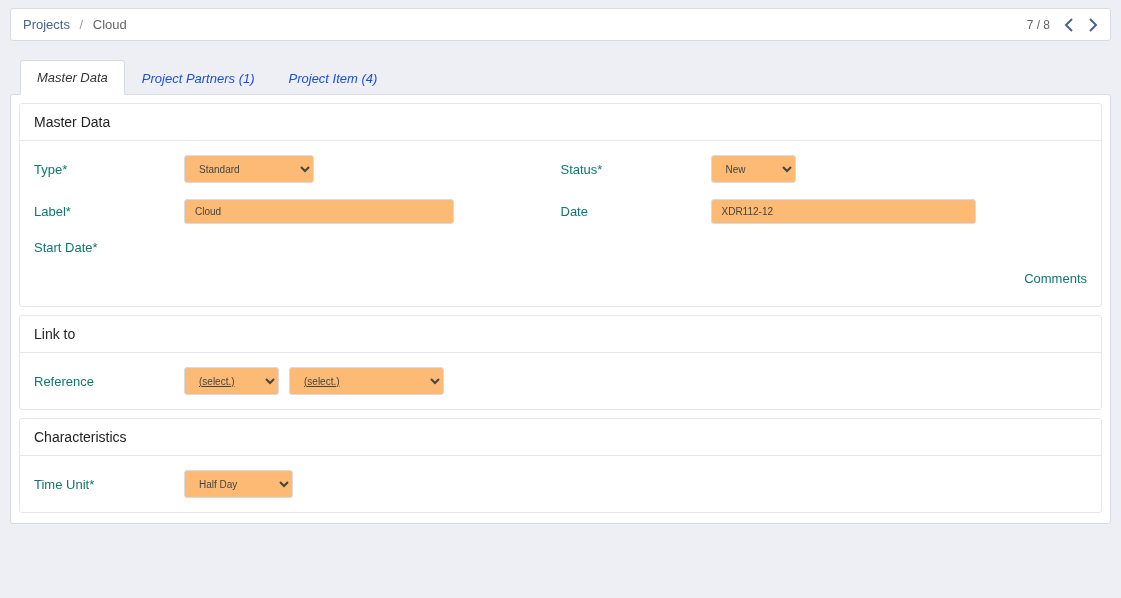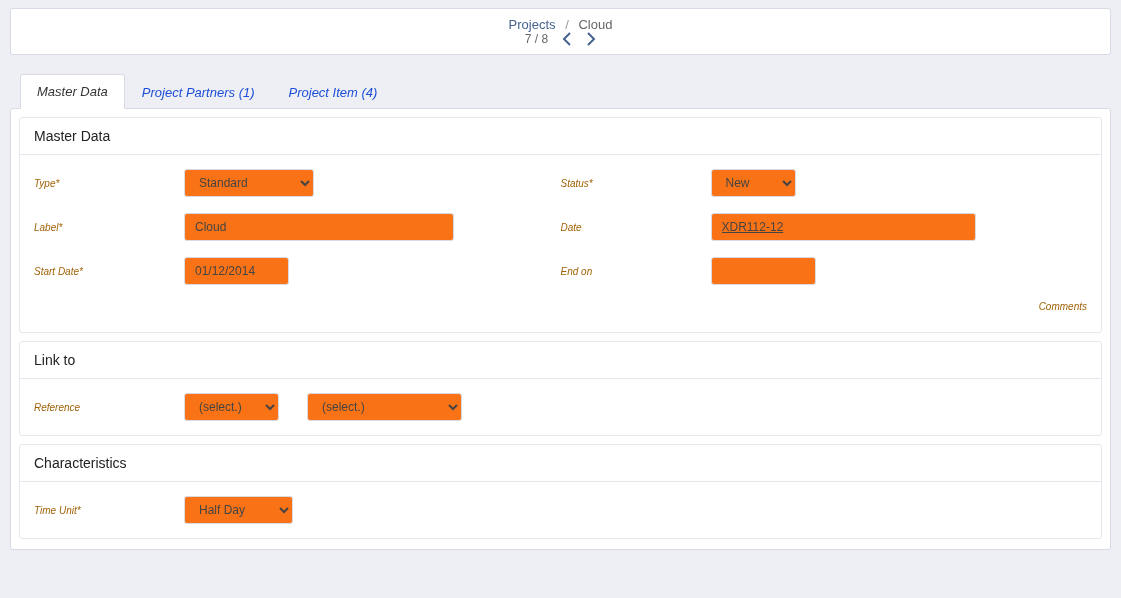--- a/index.html
+++ b/index.html
@@ -12,21 +12,21 @@
     width:1121px;
     height:598px;
     overflow:hidden;
   }
   .page { padding:8px 10px; }
   .panel {
     background:#fff;
     border:1px solid #d8dbe3;
     border-radius:3px;
   }
-  .header-panel { padding:8px 12px; display:flex; align-items:center;flex-direction:column; }
+  .header-panel { padding:8px 12px; display:flex; align-items:center; }
   .breadcrumb { flex:1; color:#888; }
   .breadcrumb a { color:#46638f; text-decoration:none; }
   .breadcrumb .sep { margin:0 6px; color:#999; }
   .breadcrumb .current { color:#666; }
   .pager { display:flex; align-items:flex-end; gap:14px; color:#666; font-size:12px; }
   .pager .arrow { color:#46638f; cursor:pointer; font-size:14px; line-height:1; }
   .pager .arrow svg { width:10px; height:14px; display:block; }
 
   .tabs {
     margin-top:18px;
@@ -71,51 +71,51 @@
     padding:10px 14px;
     border-bottom:1px solid #e4e7ed;
     font-size:14px;
     color:#222;
   }
   .section-body { padding:14px 14px 14px 14px; }
 
   .form-row { display:flex; margin-bottom:16px; }
   .form-row:last-child { margin-bottom:0; }
   .col { flex:1; display:flex; align-items:center; }
-  .lbl { width:150px; color:#a16207; font-size:10px;font-style:italic; }
+  .lbl { width:150px; color:#0f766e; font-size:13px; }
 
   input[type=text], select, textarea {
     border:1px solid #d8dbe3;
     border-radius:3px;
     padding:6px 10px;
-    font-size:12px;
+    font-size:10px;
     color:#444;
-    background:#f97316;
+    background:#fdba74;
     font-family:inherit;
   }
   select { padding:5px 8px 5px 10px; height:28px; }
   .w-type   { width:130px; }
   .w-label  { width:270px; }
   .w-date   { width:105px; }
   .w-status { width:85px; }
-  .w-code   { width:265px;text-decoration:underline; }
+  .w-code   { width:265px; }
   .w-end    { width:105px; }
   .w-ref    { width:95px; }
   .w-ref2   { width:155px; }
   .w-time   { width:109px; }
 
   .comments-block { display:block; }
   .comments-block .lbl { margin-bottom:6px; display:block; width:auto;text-align:right; }
   textarea {
     width:100%;
     height:56px;
     resize:both;
   }
 
-  .ref-row select { margin-right:28px; }
+  .ref-row select { margin-right:10px;text-decoration:underline; }
 </style>
 </head>
 <body>
 
 <div class="page">
 
   <div class="panel header-panel">
     <div class="breadcrumb">
       <a href="#">Projects</a>
       <span class="sep">/</span>
@@ -170,25 +170,20 @@
           </div>
           <div class="col">
             <div class="lbl">Date</div>
             <input type="text" class="w-code" value="XDR112-12" style="">
           </div>
         </div>
 
         <div class="form-row">
           <div class="col">
             <div class="lbl">Start Date*</div>
-            <input type="text" class="w-date" value="01/12/2014" style="">
-          </div>
-          <div class="col">
-            <div class="lbl">End on</div>
-            <input type="text" class="w-end" value="" style="">
           </div>
         </div>
 
         <div class="comments-block">
           <div class="lbl">Comments</div>
         </div>
 
       </div>
     </div>
 

